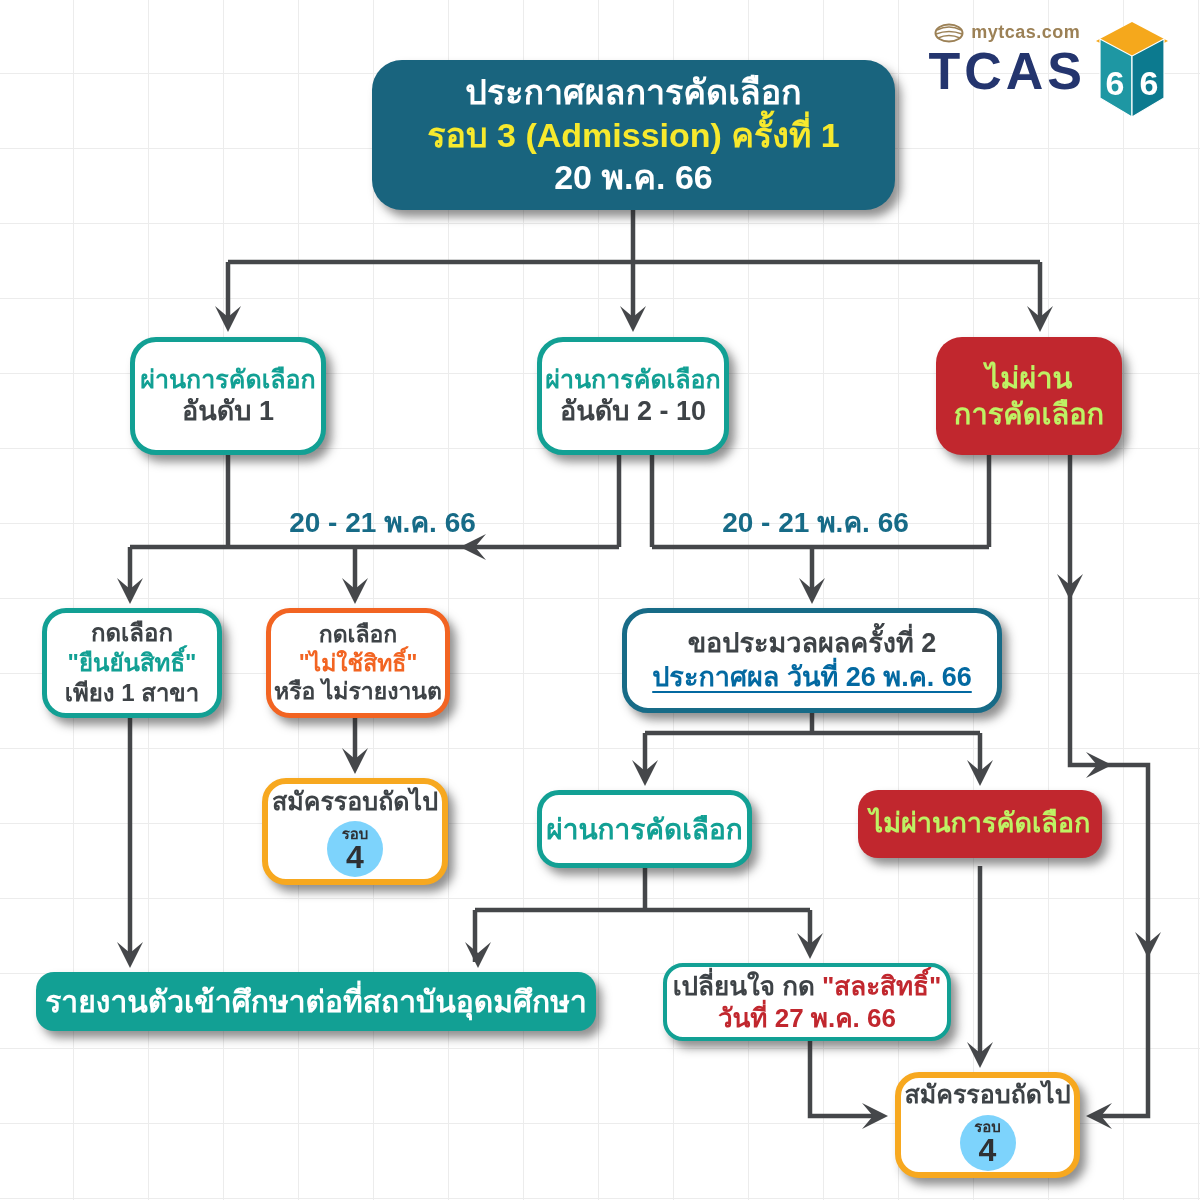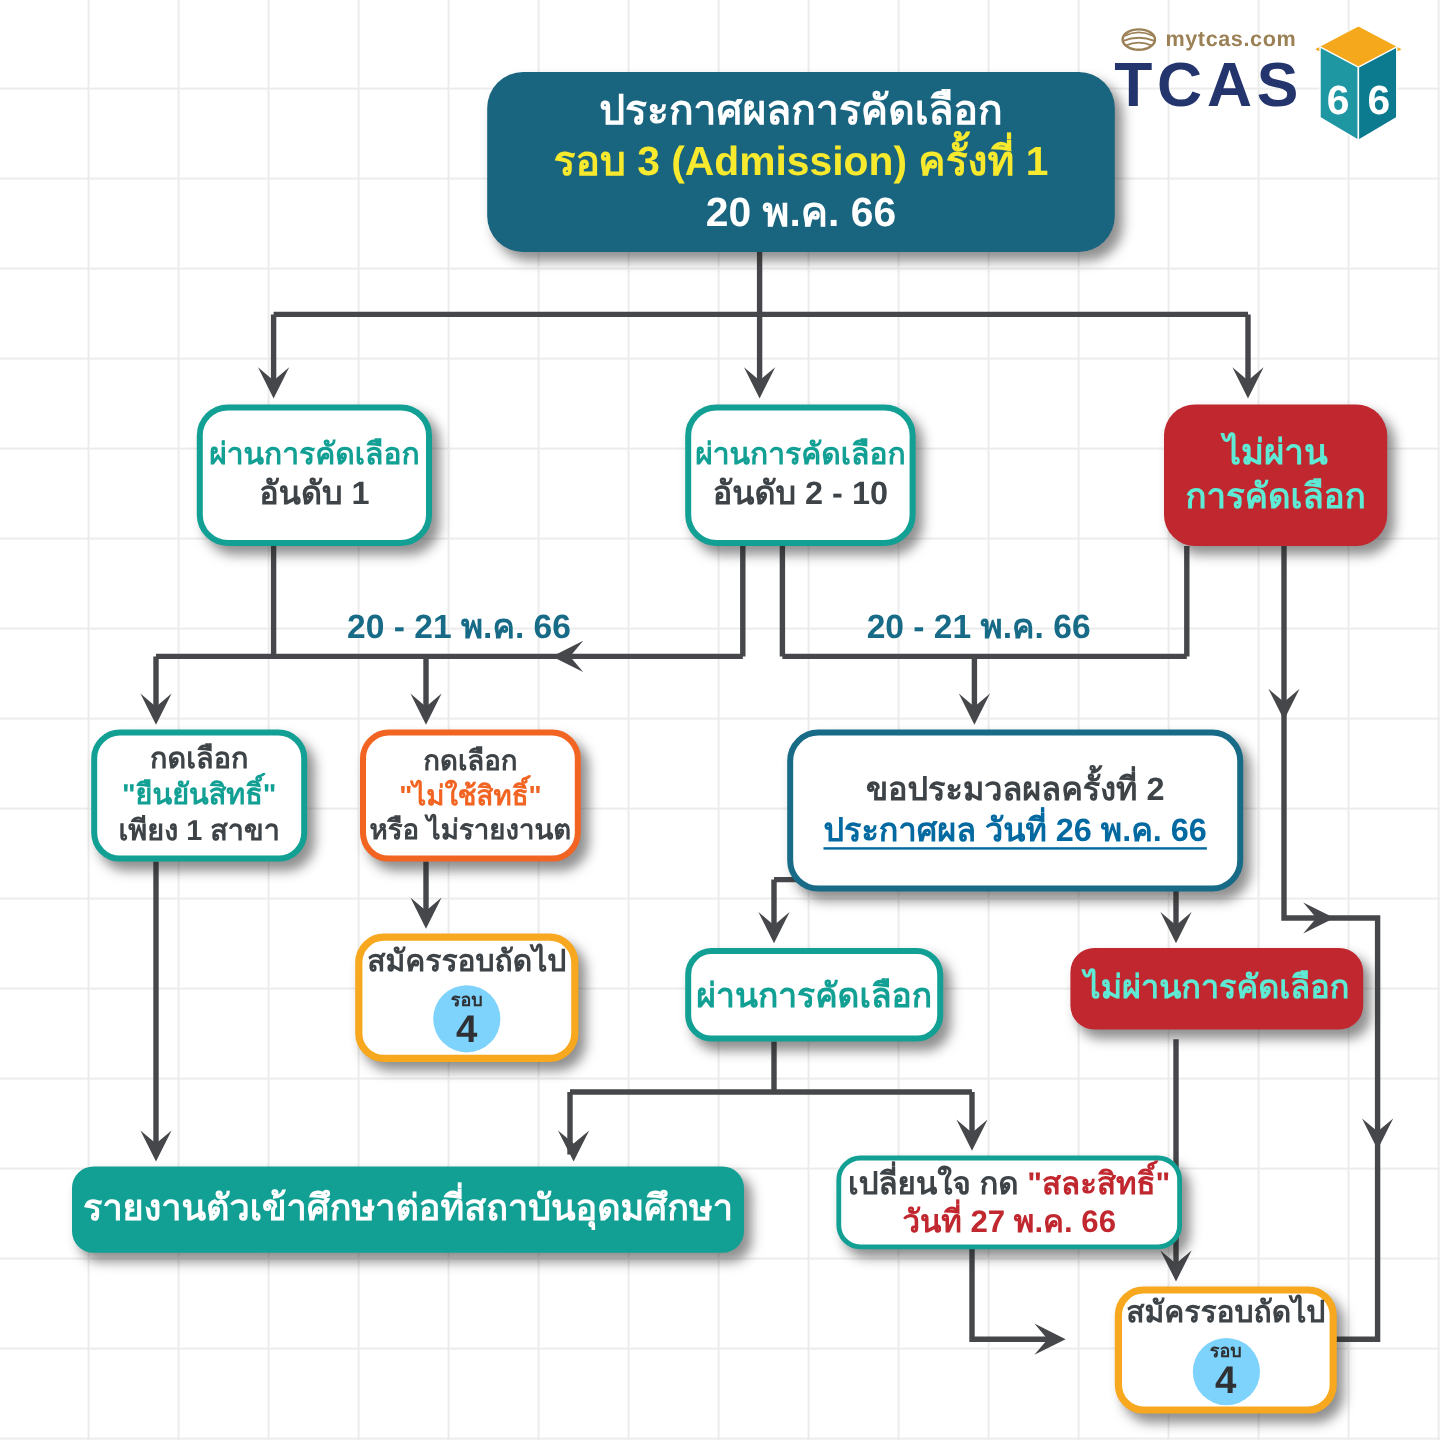--- a/index.html
+++ b/index.html
@@ -20,24 +20,23 @@
   }
   .box{
     position:absolute;
     display:flex;flex-direction:column;
     align-items:center;justify-content:center;
     text-align:center;font-weight:bold;
     border-radius:26px;
     box-shadow:6px 7px 10px rgba(35,35,35,.5);
     box-sizing:border-box;
     line-height:1.25;
-    margin-left:34px;
   }
   .filled-teal{background:#12A094;color:#fff;}
-  .filled-red{background:#C1272E;color:#5eead4;}
+  .filled-red{background:#C1272E;color:#bef264;}
   .filled-blue{background:#19647E;color:#fff;}
   .outline{background:#fff;color:#3E4347;}
   .b-teal{border:5px solid #12A094;}
   .b-orange{border:5px solid #F26422;}
   .b-blue{border:5px solid #176B87;}
   .b-gold{border:6px solid #F7A81F;}
   .t-teal{color:#12A094;}
   .t-orange{color:#F26422;}
   .t-blue{color:#0369a1;}
   .t-red{color:#C1272E;}
@@ -158,42 +157,42 @@
     <div class="t-teal">"ยืนยันสิทธิ์"</div>
     <div class="t-dark">เพียง 1 สาขา</div>
   </div>
 
   <div class="box outline b-orange" style="left:266px;top:608px;width:184px;height:110px;font-size:23px;border-radius:24px;">
     <div class="t-dark">กดเลือก</div>
     <div class="t-orange">"ไม่ใช้สิทธิ์"</div>
     <div class="t-dark">หรือ ไม่รายงานต</div>
   </div>
 
-  <div class="box outline b-blue" style="left:622px;top:608px;width:380px;height:135px;font-size:27px;">
+  <div class="box outline b-blue" style="left:622px;top:608px;width:380px;height:105px;font-size:27px;">
     <div class="t-dark">ขอประมวลผลครั้งที่ 2</div>
     <div class="t-blue underline">ประกาศผล วันที่ 26 พ.ค. 66</div>
   </div>
 
   <div class="box outline b-gold" style="left:262px;top:778px;width:186px;height:107px;font-size:25px;border-radius:24px;">
     <div class="t-dark">สมัครรอบถัดไป</div>
     <div class="round-circle">
       <span class="rw">รอบ</span>
       <span class="rn">4</span>
     </div>
   </div>
 
   <div class="box outline b-teal" style="left:537px;top:790px;width:215px;height:78px;font-size:28px;border-radius:22px;">
     <div class="t-teal">ผ่านการคัดเลือก</div>
   </div>
 
   <div class="box filled-red" style="left:858px;top:790px;width:244px;height:68px;font-size:27px;border-radius:20px;">
     <div>ไม่ผ่านการคัดเลือก</div>
   </div>
 
-  <div class="box filled-teal" style="left:26px;top:972px;width:560px;height:72px;font-size:30px;border-radius:18px;">
+  <div class="box filled-teal" style="left:36px;top:972px;width:560px;height:59px;font-size:30px;border-radius:18px;">
     <div>รายงานตัวเข้าศึกษาต่อที่สถาบันอุดมศึกษา</div>
   </div>
 
   <div class="box outline b-teal" style="left:663px;top:963px;width:288px;height:78px;font-size:26px;border:4px solid #12A094;border-radius:20px;">
     <div><span class="t-dark">เปลี่ยนใจ กด </span><span class="t-red">"สละสิทธิ์"</span></div>
     <div class="t-red">วันที่ 27 พ.ค. 66</div>
   </div>
 
   <div class="box outline b-gold" style="left:895px;top:1072px;width:185px;height:106px;font-size:25px;border-radius:24px;">
     <div class="t-dark">สมัครรอบถัดไป</div>

